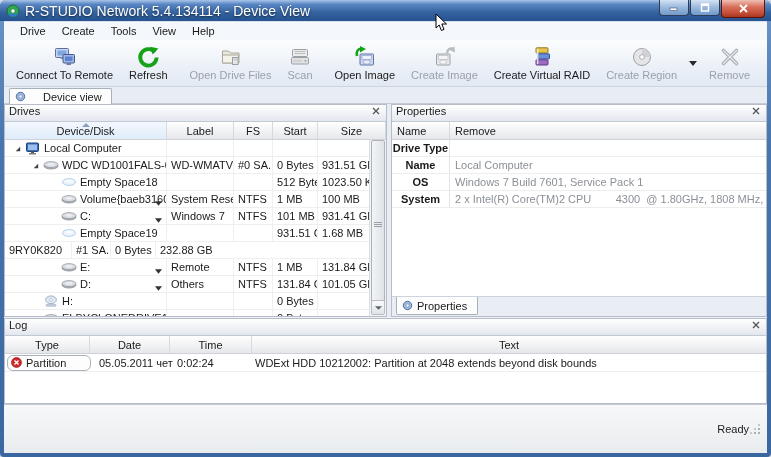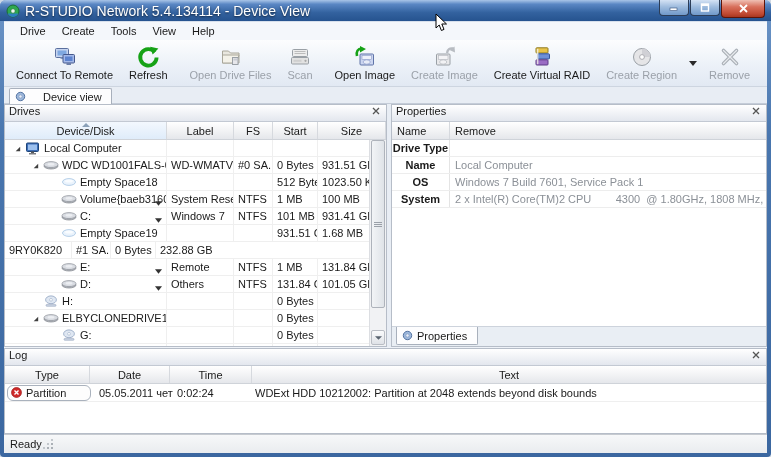--- a/index.html
+++ b/index.html
@@ -87,21 +87,21 @@
   .lh-type{width:85px;} .lh-date{width:80px;} .lh-time{width:82px;} .lh-text{flex:1;border-right:none;}
   .lrow{height:17px;display:flex;border-bottom:1px solid #efefef;align-items:center;}
   .l-type{width:88px;display:flex;align-items:center;box-sizing:border-box;padding:0 2px;}
   .type-box{flex:1;height:14px;border:1px solid #aab2bd;border-radius:6px;display:flex;align-items:center;gap:4px;padding-left:3px;background:#fdfdfd;}
   .l-date{width:80px;padding-left:6px;box-sizing:border-box;white-space:nowrap;overflow:hidden;}
   .l-time{width:82px;padding-left:4px;box-sizing:border-box;}
   .l-text{flex:1;white-space:nowrap;overflow:hidden;}
   .log-fill{flex:1;}
   
   .statusbar{height:18px;flex:0 0 auto;background:linear-gradient(180deg,#f7f8f9,#e9ecef);
-    border-top:1px solid #c6cad0;display:flex;align-items:center;padding:0 6px;justify-content:flex-start;}
+    border-top:1px solid #c6cad0;display:flex;align-items:center;padding:15px 6px;justify-content:flex-end;}
   .cursor{position:absolute;left:435px;top:13px;z-index:50;}
 </style>
 </head>
 <body>
 
 <div class="window">
 
   <div class="titlebar">
     <svg class="app-icon" viewBox="0 0 14 14">
       <circle cx="7" cy="7" r="6" fill="#2fa84f" stroke="#1a6e33"></circle>

